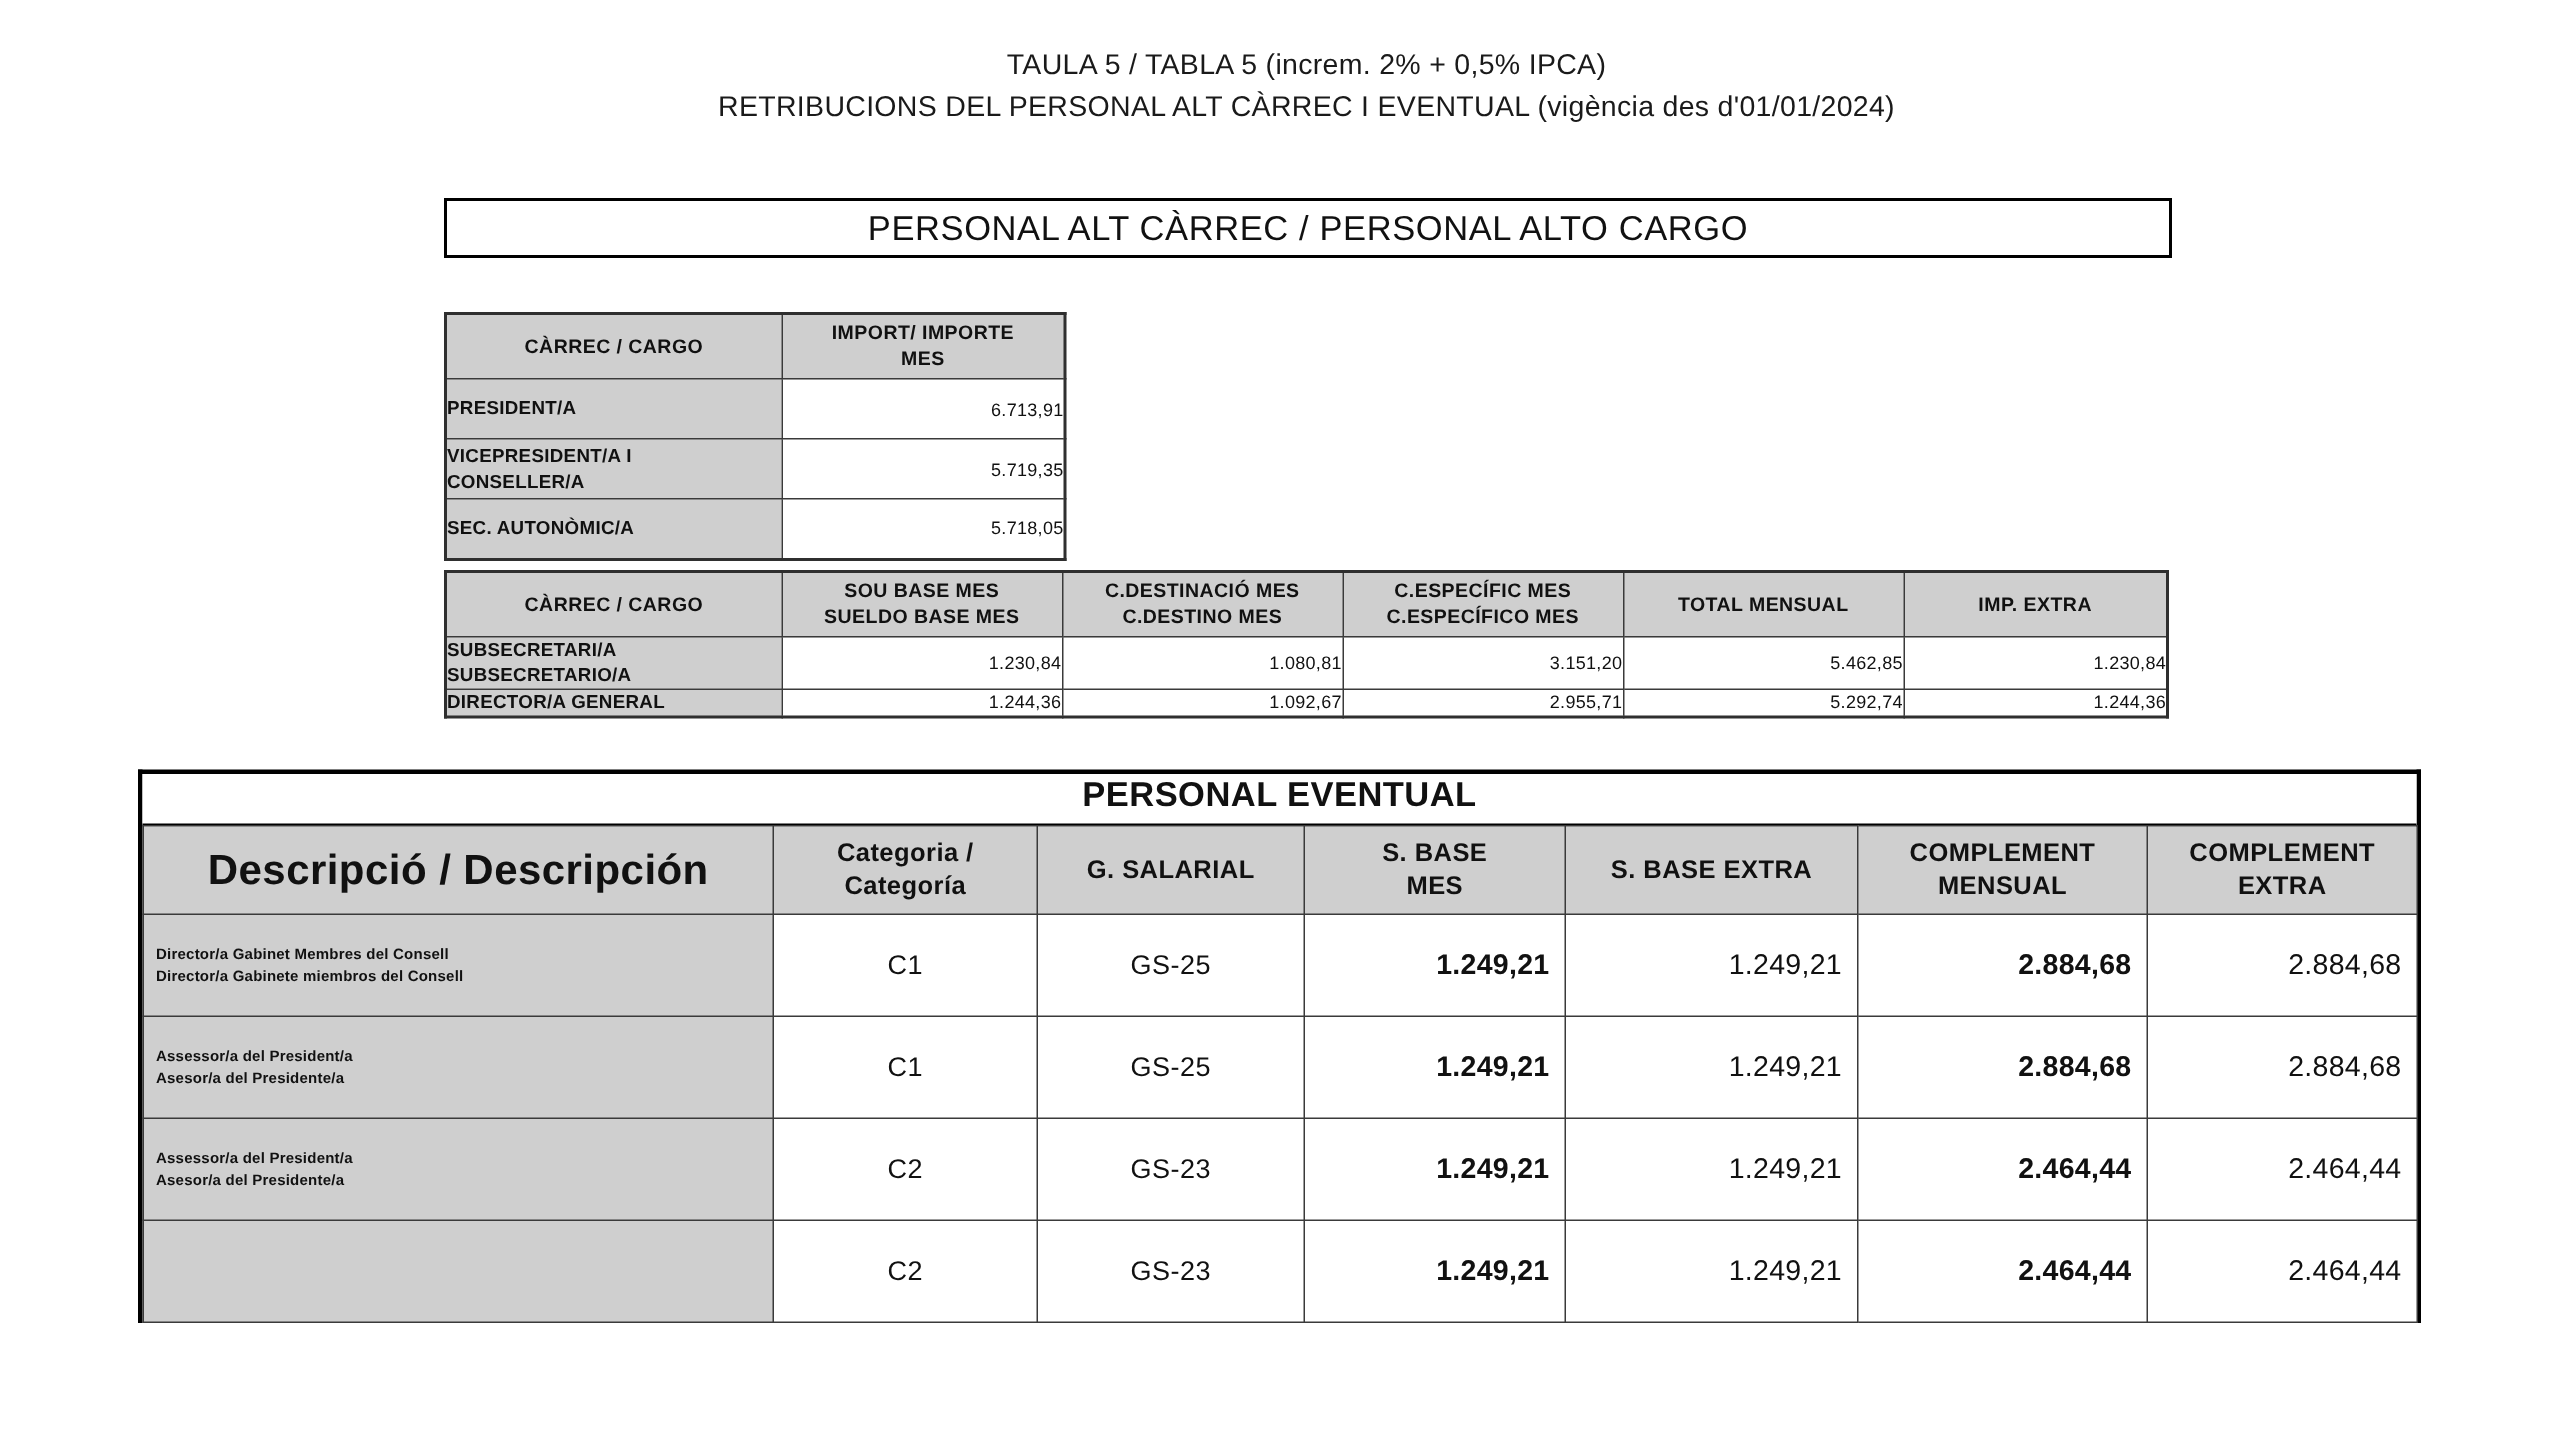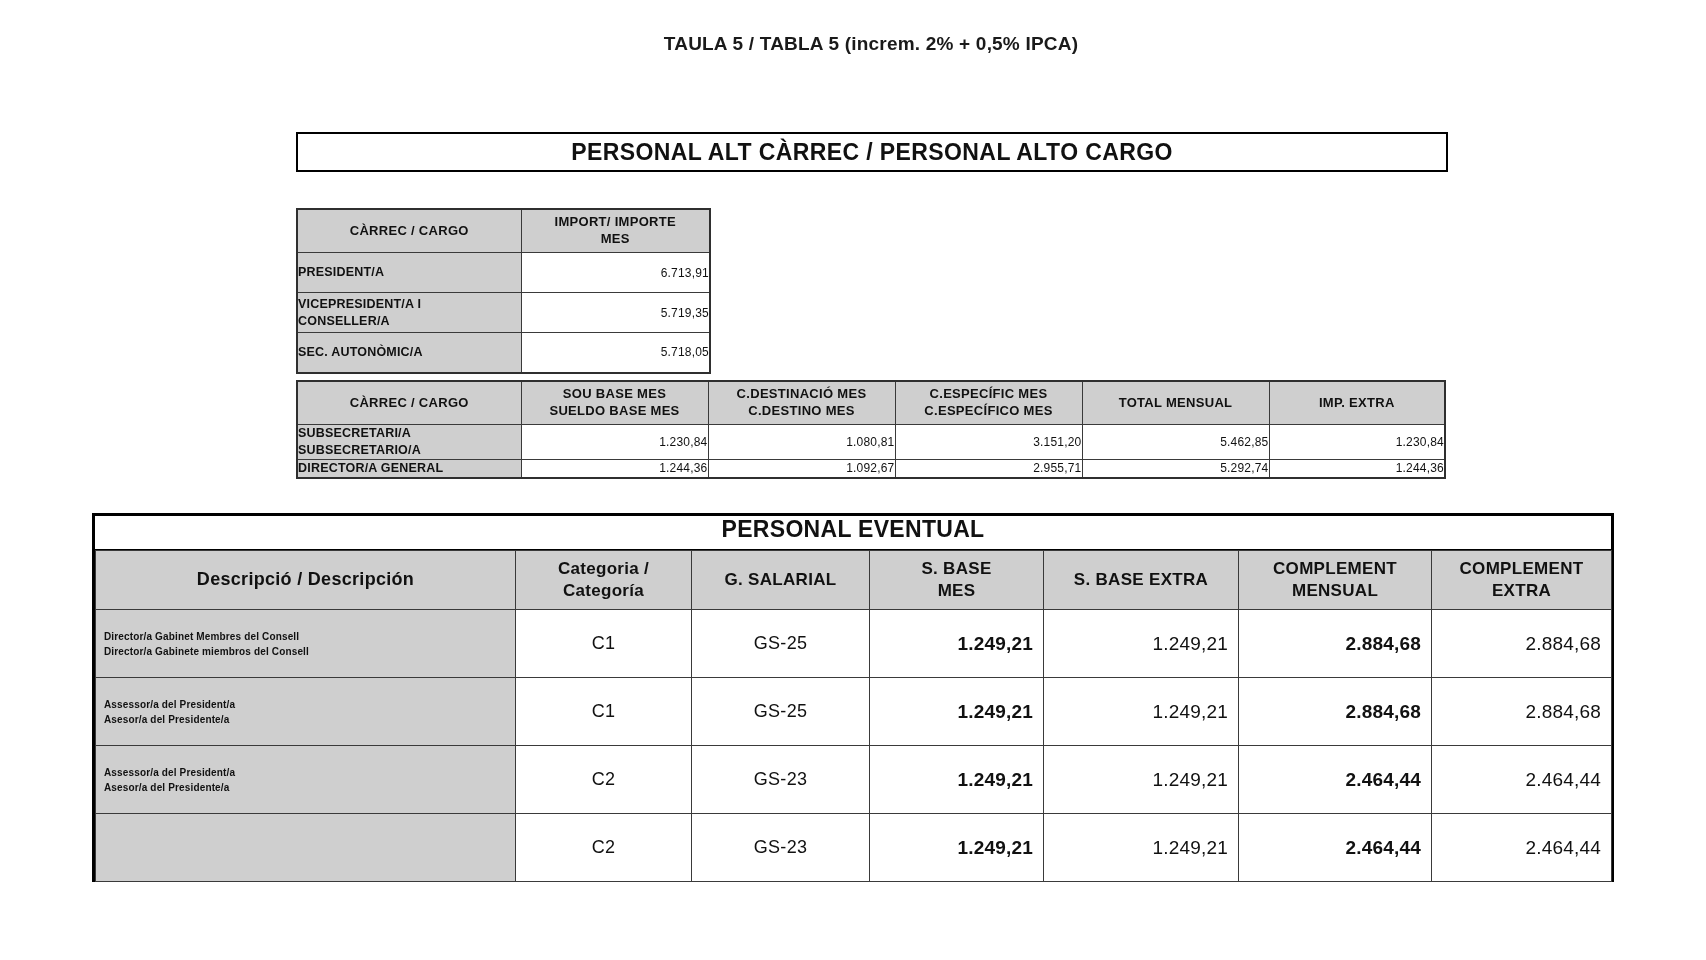--- a/index.html
+++ b/index.html
@@ -16,21 +16,21 @@
     position: relative;
   }
 
   
   .doc-title {
     text-align: center;
     padding-top: 30px;
     line-height: 1.45;
   }
   .doc-title .t-line {
-    font-weight: bold;
+    font-weight: normal;
     font-size: 19px;
     letter-spacing: 0.2px;
     color: #1a1a1a;
     padding-left: 36px;
   }
   .doc-title .t-line.l1 { font-size: 19px; }
 
   
   .banner {
     position: absolute;
@@ -39,21 +39,21 @@
     width: 1148px;
     height: 36px;
     border: 2px solid #000;
     background: #ffffff;
     display: flex;
     align-items: center;
     justify-content: center;
   }
   .banner span {
     font-size: 23px;
-    font-weight: bold;
+    font-weight: normal;
     letter-spacing: 0.4px;
   }
 
   
   table {
     border-collapse: collapse;
     table-layout: fixed;
   }
   .tbl th, .tbl td {
     border: 1px solid #3a3a3a;
@@ -149,21 +149,21 @@
   #table-eventual col.e6 { width: 180px; }
   #table-eventual .hdr-big {
     background: #cfcfcf;
     border: 1px solid #3a3a3a;
     font-weight: bold;
     text-align: center;
     line-height: 1.3;
     height: 56px;
     letter-spacing: 0.3px;
   }
-  .hdr-desc { font-size: 18px; }
+  .hdr-desc { font-size: 28px; }
   .hdr-mid  { font-size: 17px; }
   #table-eventual tbody td {
     border: 1px solid #3a3a3a;
     height: 59px;
   }
   td.ev-desc {
     background: #cfcfcf;
     font-size: 10px;
     font-weight: bold;
     line-height: 1.5;
@@ -190,20 +190,21 @@
     font-size: 19px;
     padding-right: 10px;
     letter-spacing: 0.2px;
   }
 </style>
 </head>
 <body>
 
 <div class="doc-title">
   <div class="t-line l1">TAULA 5  / TABLA 5   (increm. 2% + 0,5% IPCA)</div>
+  <div class="t-line">RETRIBUCIONS DEL PERSONAL ALT CÀRREC I EVENTUAL (vigència des d'01/01/2024)</div>
 </div>
 
 <div class="banner">
   <span>PERSONAL ALT CÀRREC / PERSONAL ALTO CARGO</span>
 </div>
 
 <table class="tbl" id="table-alt-carrec-import">
   <colgroup>
       <col class="c0">
       <col class="c1">

